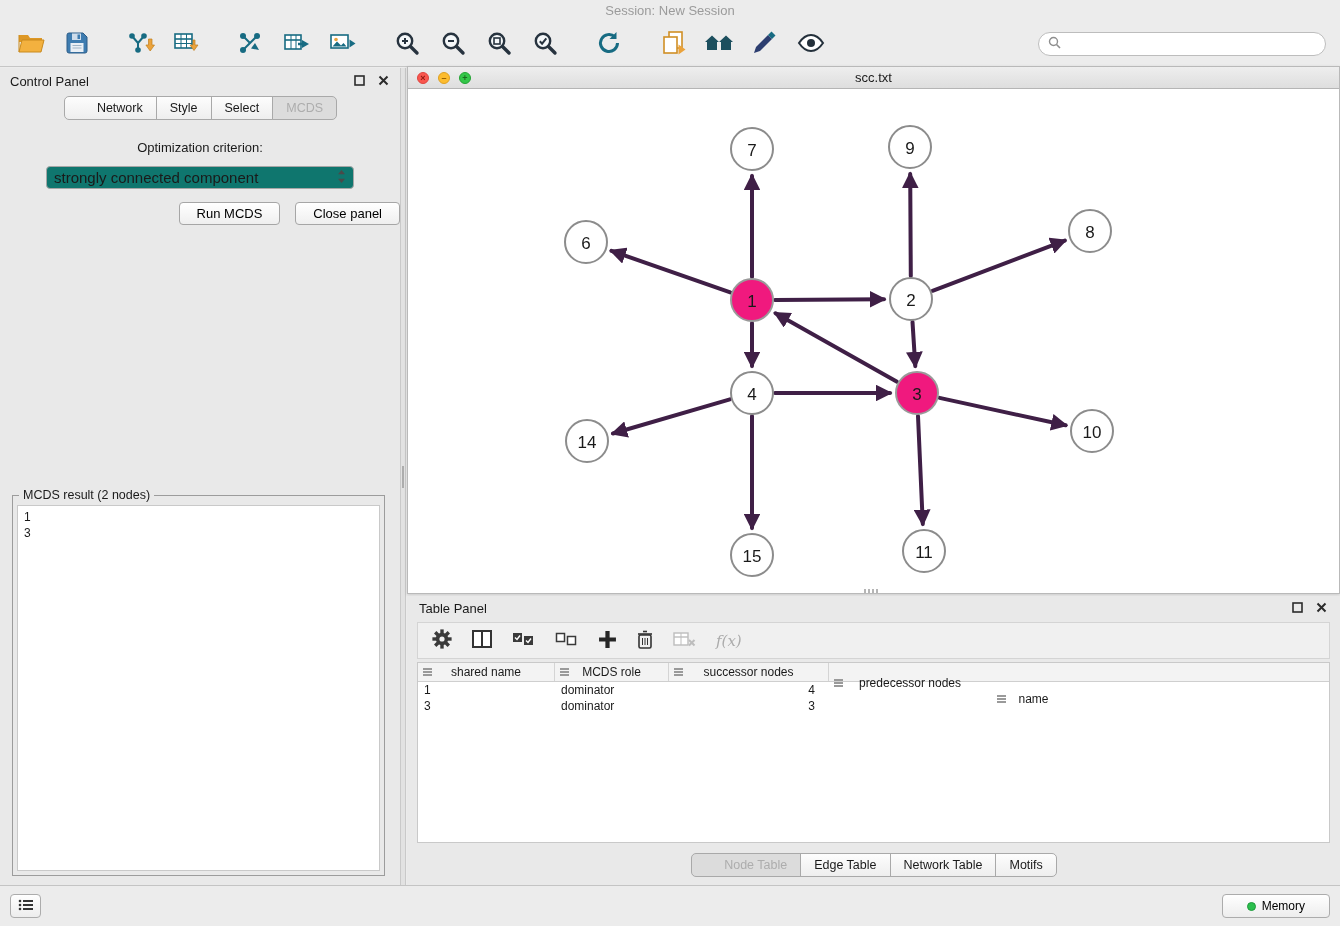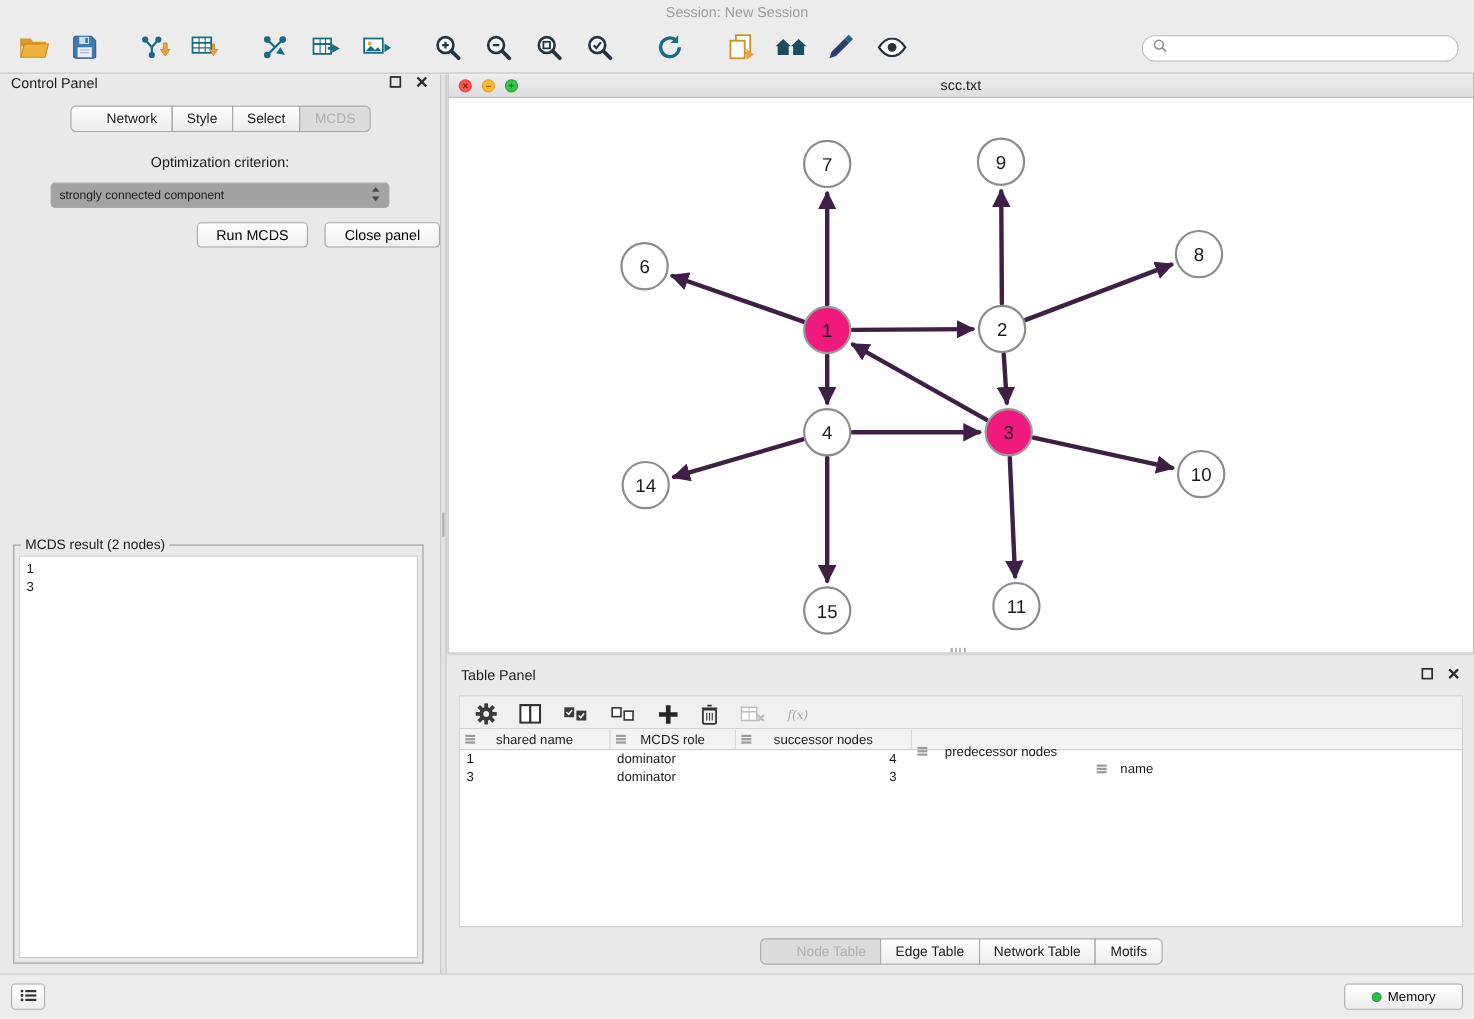--- a/index.html
+++ b/index.html
@@ -19,36 +19,36 @@
   .tb-btn { width: 34px; height: 34px; border: none; background: transparent;
     display: flex; align-items: center; justify-content: center; cursor: pointer; }
   .searchbox { margin-left: auto; width: 288px; height: 24px; background: #fff;
     border: 1px solid #BDBDBD; border-radius: 12px; display: flex;
     align-items: center; gap: 6px; padding: 0 9px; }
   .searchbox input { border: none; outline: none; flex: 1; font-size: 12px;
     font-family: "Liberation Sans", sans-serif; background: transparent; }
   
   .control-panel { position: absolute; top: 68px; left: 0; width: 400px; bottom: 41px;
     background: #E9E9E9; }
-  .cp-header { height: 26px; display: flex; align-items: flex-start; padding: 0 10px; font-size: 13px; }
+  .cp-header { height: 26px; display: flex; align-items: center; padding: 0 10px; font-size: 13px; }
   .panel-header-icons { margin-left: auto; display: flex; gap: 10px; align-items: center; }
   .ph-btn { border: none; background: transparent; cursor: pointer; width: 14px; height: 14px;
     display: flex; align-items: center; justify-content: center; }
   .cp-tabs { display: flex; justify-content: center; margin-top: 2px; }
   .cp-tab, .tp-tab { font-size: 12.5px; padding: 4px 13px; border: 1px solid #A9A9A9;
     background: linear-gradient(#FDFDFD, #EEEEEE); margin-right: -1px; cursor: pointer;
     font-family: "Liberation Sans", sans-serif; color: #1a1a1a; }
   .cp-tab:first-child, .tp-tab:first-child { border-radius: 5px 0 0 5px; padding-left: 32px; }
   .cp-tab:last-child, .tp-tab:last-child { border-radius: 0 5px 5px 0; }
   .cp-tab.active, .tp-tab.active { background: #DCDCDC; color: #ADADAD; }
   .cp-content { text-align: center; padding-top: 20px; }
   .opt-label { font-size: 13px; }
-  .criterion-select { margin: 11px auto 0; width: 308px; height: 23px; background: #a3a3a3;
+  .criterion-select { margin: 11px auto 0; width: 308px; height: 23px; background: #0f766e;
     border: 1px solid #A6A6A6; border-radius: 4px; display: flex; align-items: center;
-    justify-content: space-between; padding: 0 7px; font-size: 11px; cursor: pointer; }
+    justify-content: space-between; padding: 0 7px; font-size: 15px; cursor: pointer; }
   .cp-buttons { margin-top: 13px; display: flex; justify-content: flex-end; gap: 15px; }
   .btn { height: 23px; padding: 0 17px; font-size: 13px; border: 1px solid #A6A6A6;
     border-radius: 4px; background: linear-gradient(#FFFFFF, #EFEFEF); cursor: pointer;
     font-family: "Liberation Sans", sans-serif; }
   .result-group { position: absolute; left: 12px; right: 15px; top: 427px; height: 381px;
     border: 1px solid #9C9C9C; }
   .result-legend { position: absolute; top: -8px; left: 6px; background: #E9E9E9;
     padding: 0 4px; font-size: 12.5px; }
   .result-area { position: absolute; left: 4px; right: 4px; top: 9px; bottom: 4px;
     background: #fff; border: 1px solid #C9C9C9; text-align: left;
@@ -68,26 +68,26 @@
     align-items: center; justify-content: center; font-size: 13px; }
   .traffic { position: absolute; left: 9px; top: 5px; display: flex; gap: 9px; }
   .light { width: 12px; height: 12px; border-radius: 50%; font-size: 9px; line-height: 11px;
     text-align: center; cursor: pointer; font-weight: bold; }
   .light.red { background: #F9564E; border: 1px solid #DF4440; color: #8E1710; }
   .light.yellow { background: #FDBC2E; border: 1px solid #DEA123; color: #935F00; }
   .light.green { background: #33C748; border: 1px solid #24A334; color: #1A6B1F; }
   .net-canvas { position: absolute; top: 23px; left: 0; right: 0; bottom: 0; background: #fff; overflow: hidden; }
   
   .table-panel { position: absolute; left: 407px; top: 596px; right: 0; bottom: 41px; background: #E9E9E9; }
-  .tp-header { height: 24px; display: flex; align-items: center; padding: 17px 12px; font-size: 13px; gap: 36px; }
+  .tp-header { height: 24px; display: flex; align-items: center; padding: 7px 12px; font-size: 13px; gap: 36px; }
   .tp-toolbar { margin: 2px 10px 0 10px; height: 37px; background: #F0F0F0;
     border: 1px solid #D4D4D4; display: flex; align-items: center; gap: 20px; padding: 0 14px; }
   .tpt-btn { border: none; background: transparent; cursor: pointer;
     display: flex; align-items: center; justify-content: center; height: 26px; }
-  .fx-label { font-family: "DejaVu Serif", serif; font-style: italic; font-size: 11px; color: #ABABAB; }
+  .fx-label { font-family: "DejaVu Serif", serif; font-style: italic; font-size: 15px; color: #ABABAB; }
   .tp-table { position: absolute; left: 10px; right: 10px; top: 66px; bottom: 42px;
     background: #fff; border: 1px solid #C9C9C9; overflow: hidden; }
   .thead { display: flex; height: 19px; background: #F3F3F3; border-bottom: 1px solid #CFCFCF; }
   .th { position: relative; display: flex; align-items: center; justify-content: center;
     font-size: 12px; border-right: 1px solid #D4D4D4; cursor: pointer; }
   .sort-ic { position: absolute; left: 5px; width: 9px; height: 8px;
     border-top: 2px solid #9A9A9A; border-bottom: 2px solid #9A9A9A;
     background: linear-gradient(#9A9A9A,#9A9A9A) center/9px 2px no-repeat; }
   .col0 { width: 137px; } .col1 { width: 114px; } .col2 { width: 160px; }
   .col3 { width: 163px; margin-top: 20px; } .col4 { width: 84px; margin-top: 36px; }

